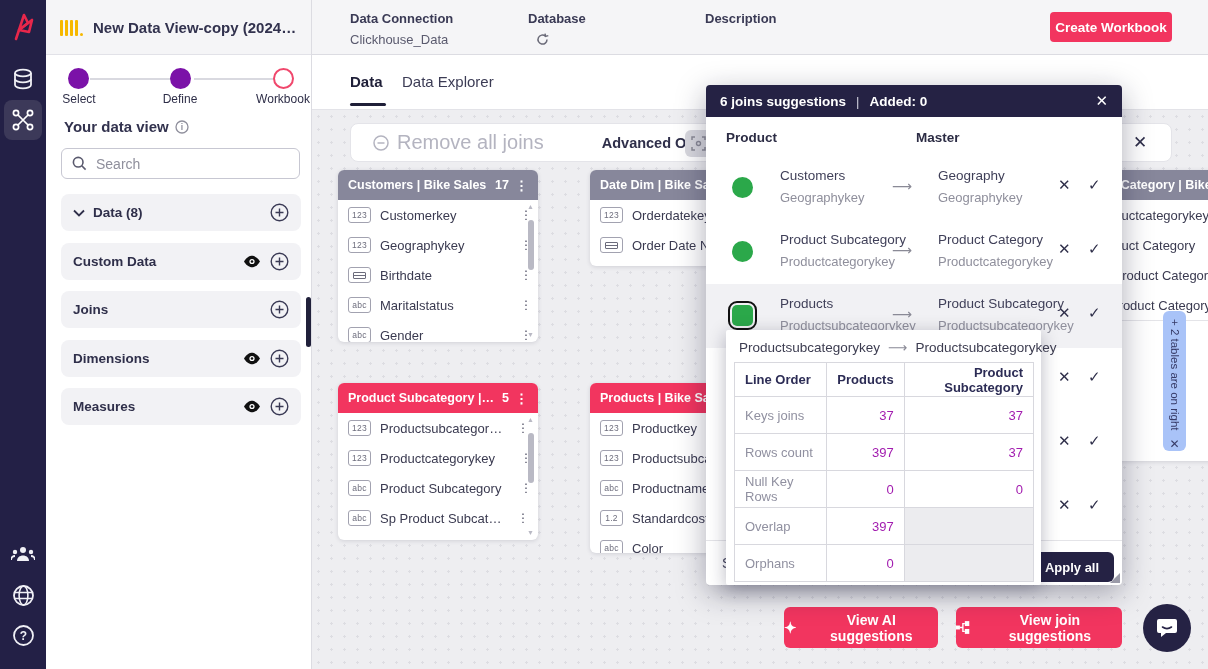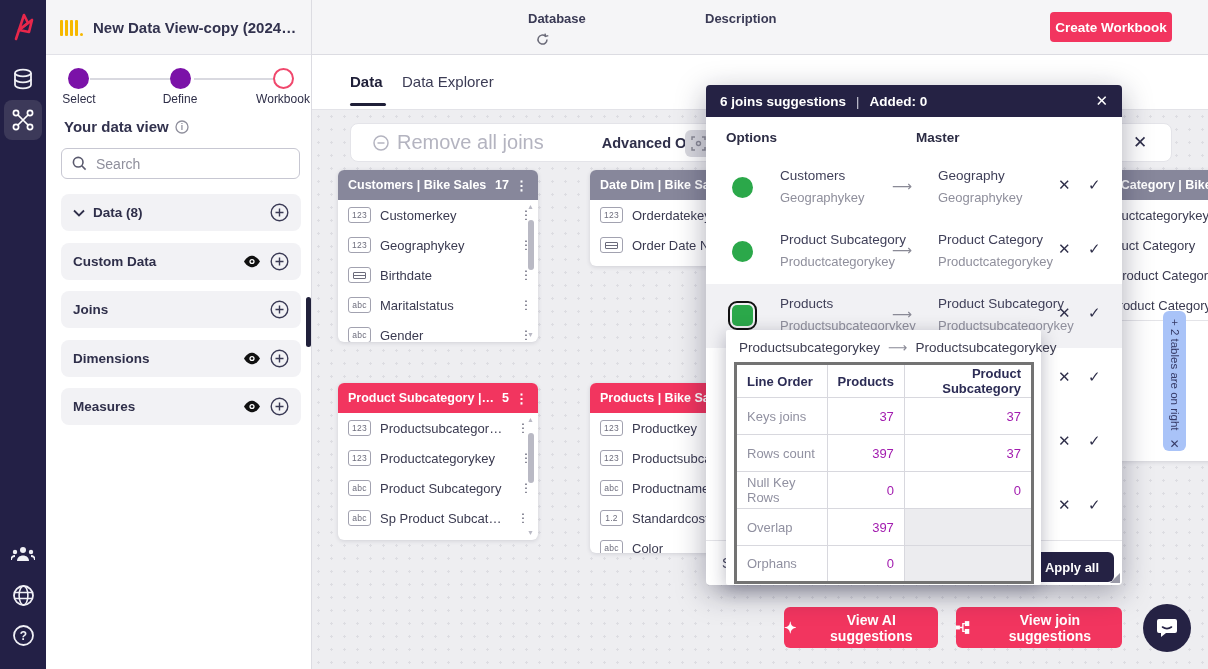--- a/index.html
+++ b/index.html
@@ -110,21 +110,21 @@
   .m-check { position:absolute; left:382px; top:20px; font-size:15px; color:#2f2f4a; cursor:pointer; }
   #modal-footer { position:absolute; left:0; top:455px; width:100%; height:45px; border-top:1px solid #e4e4e8; }
   #skip-all { position:absolute; left:16px; top:14px; font-size:14px; color:#3f3f58; cursor:pointer; }
   #apply-all { position:absolute; left:324px; top:11px; width:84px; height:30px; background:#252244; color:#fff; font-size:13px; font-weight:bold; border:none; border-radius:6px; cursor:pointer; font-family:"Liberation Sans",sans-serif; }
   #modal-resize { position:absolute; right:2px; bottom:2px; width:0; height:0; border-left:10px solid transparent; border-bottom:10px solid #9a9aa8; cursor:nwse-resize; }
 
   
   #tooltip { position:absolute; left:726px; top:330px; width:315px; height:255px; background:#fff; box-shadow:0 4px 18px rgba(20,20,50,.3); border-radius:2px; z-index:50; }
   #tt-head { display:flex; align-items:center; gap:8px; padding:9px 0 6px 13px; font-size:13.5px; color:#3c3c50; }
   #tt-head .ar { color:#8a8a96; }
-  #tt-table { position:absolute; left:8px; top:32px; width:300px; border:3px solid #737373; border-collapse:collapse; font-size:13px; }
+  #tt-table { position:absolute; left:8px; top:32px; width:300px; border:1px solid #737373; border-collapse:collapse; font-size:13px; }
   #tt-table th, #tt-table td { border:1px solid #d8d8de; padding:0 10px; }
   #tt-table th { height:34px; text-align:left; color:#2c2c55; font-size:13px; }
   #tt-table th.num, #tt-table td.num { text-align:right; }
   #tt-table td { height:37px; color:#a21caf; }
   #tt-table td.lab { color:#9090a0; }
   #tt-table td.gray { background:#ececef; }
   .c1 { width:95px; } .c2 { width:70px; } .c3 { width:133px; }
 
   svg { display:block; }
 </style>
@@ -275,20 +275,24 @@
       <svg width="19" height="19" viewBox="0 0 19 19">
           <circle cx="9.5" cy="9.5" r="8.3" fill="none" stroke="#3a3a55" stroke-width="1.4"></circle>
           <path d="M9.5 5.5 v8 M5.5 9.5 h8" stroke="#3a3a55" stroke-width="1.4"></path>
         </svg>
     </span>
   </div>
 </div>
 <div id="panel-thumb"></div>
 
 <div id="topbar">
+  <div class="abs" style="left:38px;top:11px">
+    <div class="tb-label">Data Connection</div>
+    <div class="tb-value">Clickhouse_Data</div>
+  </div>
   <div class="abs" style="left:216px;top:11px">
     <div class="tb-label">Database</div>
     <svg width="13" height="13" viewBox="0 0 13 13" style="margin-top:7px;margin-left:8px">
       <path d="M11 6.5 a4.5 4.5 0 1 1 -1.6 -3.4" fill="none" stroke="#6a6a78" stroke-width="1.5"></path>
       <path d="M9 .6 L9.6 3.4 L12.3 2.6" fill="none" stroke="#6a6a78" stroke-width="1.5"></path>
     </svg>
   </div>
   <div class="abs" style="left:393px;top:11px">
     <div class="tb-label">Description</div>
   </div>
@@ -483,21 +487,21 @@
   </div>
 </div>
 
 <div id="modal">
   <div id="modal-head">
     <span class="mt">6 joins suggestions</span>
     <span class="sep">|</span>
     <span class="added">Added: 0</span>
     <span class="mx">✕</span>
   </div>
-  <span class="m-cols" style="left:20px">Options</span>
+  <span class="m-cols" style="left:20px">Product</span>
   <span class="m-cols" style="left:210px">Master</span>
 
   <div class="m-row" style="top:71px">
     <span class="m-dot"></span>
     <span class="m-tbl" style="left:74px">Customers</span>
     <span class="m-key" style="left:74px">Geographykey</span>
     <span class="m-arrow">⟶</span>
     <span class="m-tbl" style="left:232px">Geography</span>
     <span class="m-key" style="left:232px">Geographykey</span>
     <span class="m-x">✕</span>

